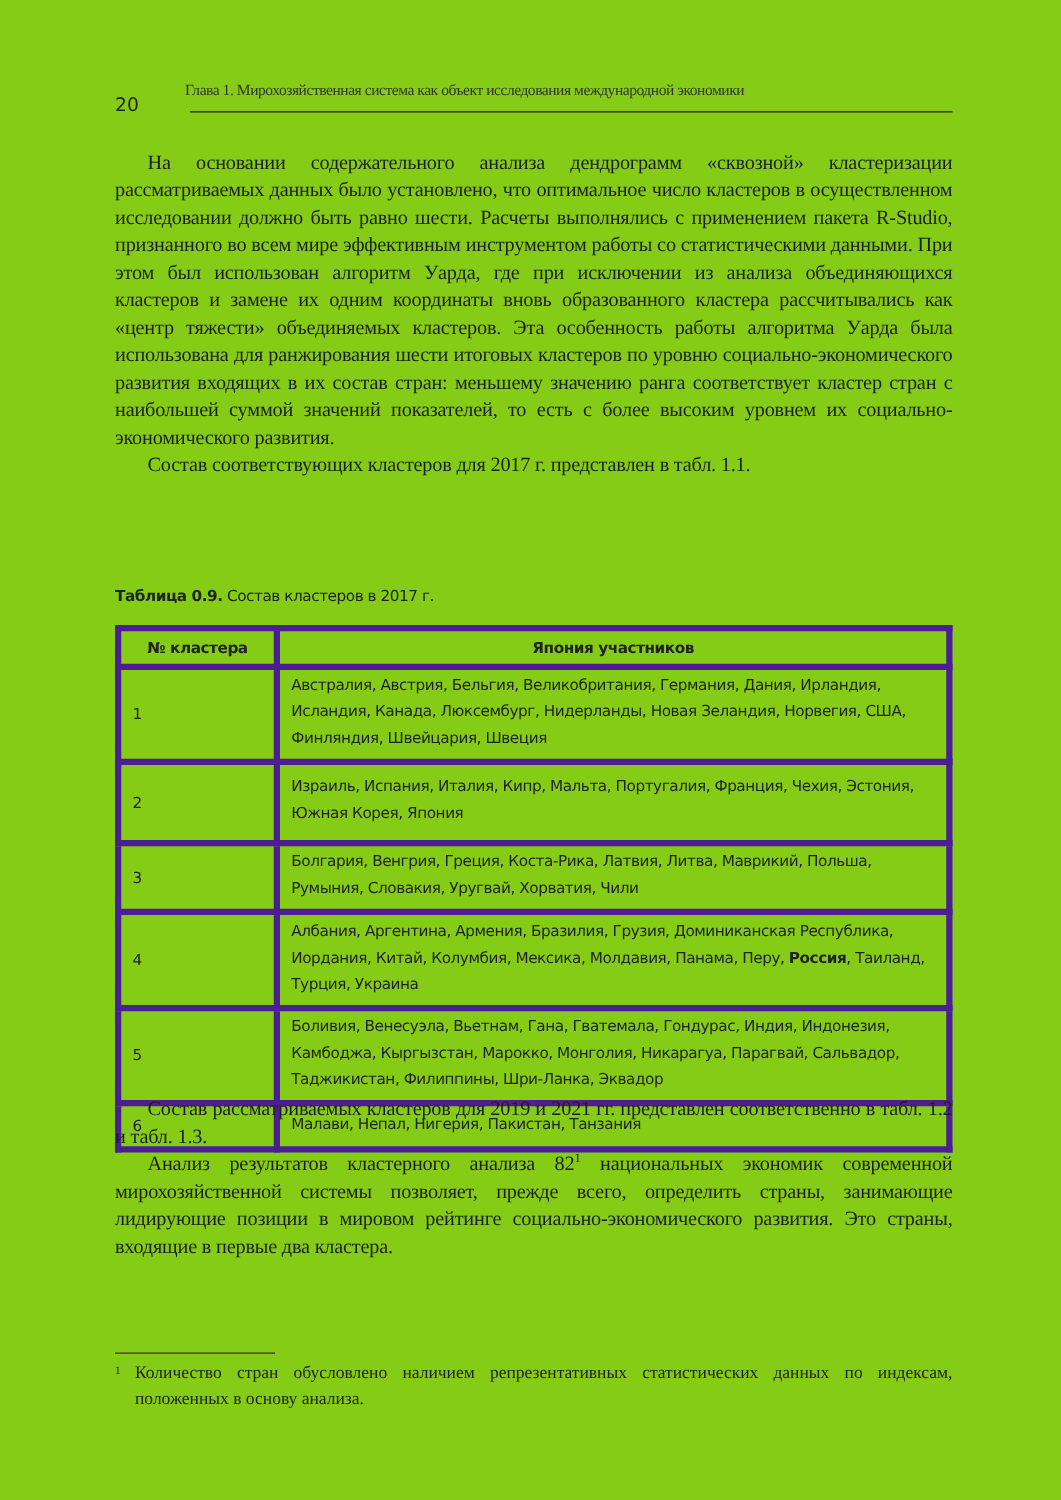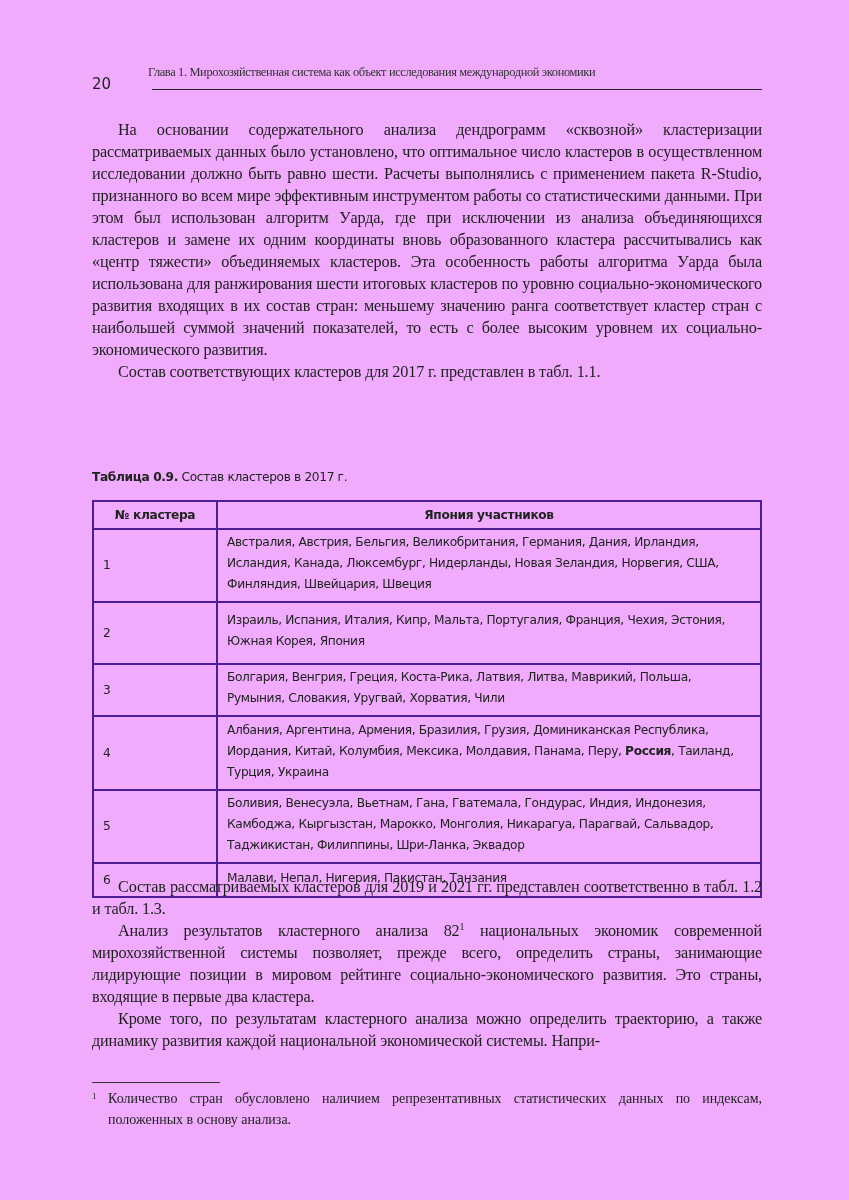--- a/index.html
+++ b/index.html
@@ -1,36 +1,36 @@
 <!DOCTYPE html>
 <html><head>
   <meta charset="utf-8">
   <style>
     html, body { margin: 0; padding: 0; background: #ffffff; }
     body { width: 849px; height: 1200px; position: relative; overflow: hidden; color: #1e1e1e; }
-    .page { position: absolute; left: 0; top: 0; width: 849px; height: 1200px; background: #f0abfc; }
+    .page { position: absolute; left: 0; top: 0; width: 849px; height: 1200px; background: #84cc16; }
 
     .running-head { position: absolute; left: 0; top: 0; width: 849px; height: 100px; }
     .page-number { position: absolute; left: 92px; top: 75px; font-family: "DejaVu Sans", sans-serif; font-size: 15px; color: #222; }
     .chapter-title { position: absolute; left: 148px; top: 65px; font-family: Liberation Serif, serif; font-size: 12.4px; color: #333; letter-spacing: -0.35px; white-space: nowrap; }
     .head-rule { position: absolute; left: 152px; top: 89px; width: 610px; height: 0; border-top: 1px solid #222; }
 
     .body-text { position: absolute; left: 92px; width: 670px; font-family: "Liberation Serif", serif; font-size: 16.2px; line-height: 22px; color: #1e1e1e; text-align: justify; letter-spacing: -0.15px; }
     .body-text p { margin: 0; text-indent: 0; }
     .body-text p.indent { text-indent: 26px; }
     .sup { font-size: 10px; vertical-align: super; line-height: 0; }
 
     .block-a { top: 119px; }
     .block-b { top: 876px; }
 
     .table-caption { position: absolute; left: 92px; top: 470px; font-family: "DejaVu Sans", sans-serif; font-size: 12.2px; color: #222; letter-spacing: -0.35px; }
     .table-caption b { font-weight: bold; }
 
     table.clusters { position: absolute; left: 92px; top: 500px; width: 670px; border-collapse: collapse; font-family: "DejaVu Sans", sans-serif; font-size: 12.2px; color: #222; letter-spacing: -0.35px; }
-    table.clusters th, table.clusters td { border: 2px solid #4c1d95; padding: 0 9px; vertical-align: middle; line-height: 21px; }
+    table.clusters th, table.clusters td { border: 5px solid #4c1d95; padding: 0 9px; vertical-align: middle; line-height: 21px; }
     table.clusters th { font-weight: bold; text-align: center; height: 26px; }
     table.clusters th.col-num { width: 104px; }
     table.clusters td.num { text-align: left; }
     table.clusters td.members { padding-top: 2px; padding-bottom: 6px; text-align: left; }
     .row-1 td { height: 62px; }
     .row-2 td { height: 52px; }
     .row-3 td { height: 36px; }
     .row-4 td { height: 64px; }
     .row-5 td { height: 62px; }
     .row-6 td { height: 24px; }
@@ -91,21 +91,20 @@
       <tr class="row-6">
         <td class="num">6</td>
         <td class="members">Малави, Непал, Нигерия, Пакистан, Танзания</td>
       </tr>
     </tbody>
   </table>
 
   <div class="body-text block-b">
     <p class="indent">Состав рассматриваемых кластеров для 2019 и 2021 гг. представлен соответственно в табл. 1.2 и табл. 1.3.</p>
     <p class="indent"><span>Анализ результатов кластерного анализа 82</span><span class="sup">1</span><span> национальных экономик современной мирохозяйственной системы позволяет, прежде всего, определить страны, занимающие лидирующие позиции в мировом рейтинге социально-экономического развития. Это страны, входящие в первые два кластера.</span></p>
-    <p class="indent">Кроме того, по результатам кластерного анализа можно определить траекторию, а также динамику развития каждой национальной экономической системы. Напри-</p>
   </div>
 
   <div class="footnote-rule"></div>
   <div class="footnote">
     <span class="fn-mark">1</span>
     <span class="fn-text">Количество стран обусловлено наличием репрезентативных статистических данных по индексам, положенных в основу анализа.</span>
   </div>
 
 </div>
 

